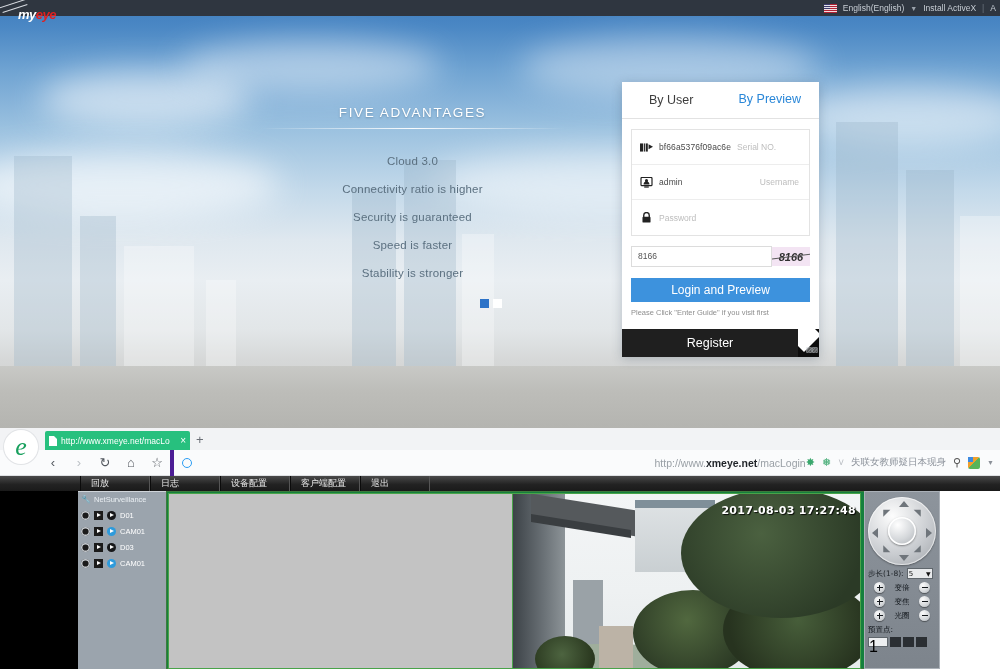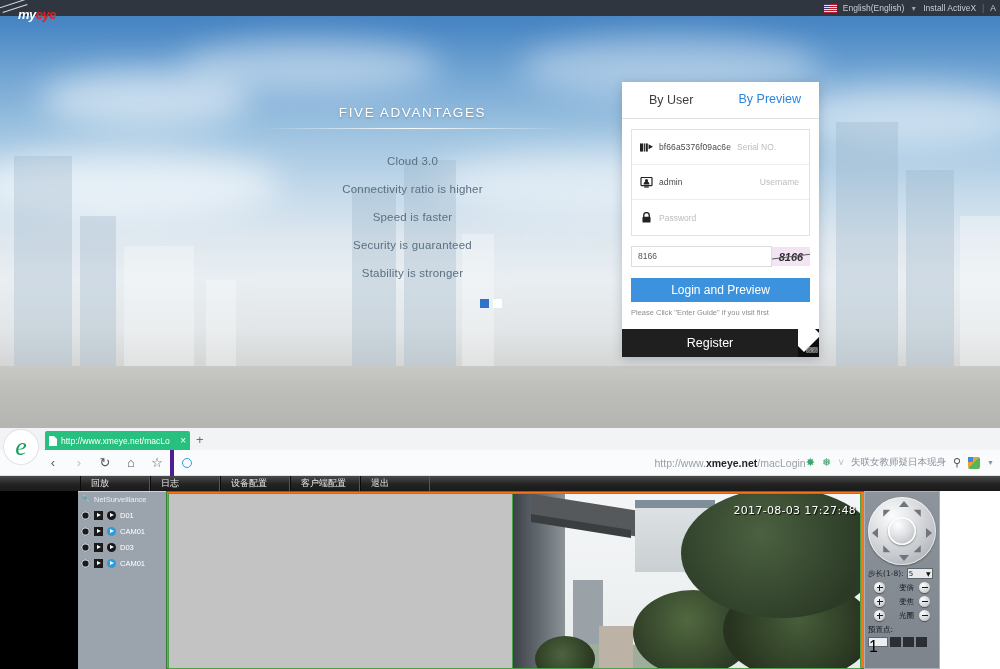--- a/index.html
+++ b/index.html
@@ -277,21 +277,21 @@
   .ic.play.on{ background:#2e9bdc; }
   .ic.play::after{
     content:""; position:absolute; left:3px; top:2px;
     border-left:4px solid #ffffff; border-top:2.5px solid transparent; border-bottom:2.5px solid transparent;
   }
   #leftrail{
     position:absolute; left:0; top:15px; width:78px; height:178px; background:#000;
   }
   #grid{
     position:absolute; left:166px; top:15px; width:780px; height:178px;
-    background:#f97316; border:1px solid #3c7a3c;
+    background:#15803d; border:1px solid #3c7a3c;font-weight:bold;
   }
   #cell-empty{
     position:absolute; left:1px; top:1px; width:348px; height:176px;
     background:#c3c3c3; border:1px solid #49a349;
   }
   #cell-video{
     position:absolute; left:345px; top:1px; width:349px; height:176px;
     overflow:hidden; border:1px solid #49a349; background:#8c9aa0;
   }
   
@@ -369,21 +369,21 @@
     font-family:"DejaVu Sans",sans-serif;
   }
   .pm{
     width:11px; height:11px; border-radius:50%; flex:none;
     background:radial-gradient(circle at 35% 30%,#fbfbfb,#d3d6d9 60%,#a9adb1);
     box-shadow:0 1px 1px rgba(0,0,0,.4);
     position:relative; cursor:pointer;
   }
   .pm::before{ content:""; position:absolute; left:2.5px; top:4.8px; width:6px; height:1.6px; background:#14181c; }
   .pm.plus::after{ content:""; position:absolute; left:4.7px; top:2.5px; width:1.6px; height:6px; background:#14181c; }
-  .ptzlbl{ width:24px; text-align:right; }
+  .ptzlbl{ width:24px; text-align:center; }
   #presetlbl{
     margin-top:4px; font-size:7.5px; color:#11161b; font-family:"DejaVu Sans",sans-serif;
   }
   #presetrow{ display:flex; gap:2px; margin-top:2px; }
   #presetrow .pin{ width:20px; height:10px; background:#eceef0; border:1px solid #5f666c; }
   #presetrow .pb{ width:11px; height:10px; background:#2b2f33; }
   #rightblank{
     position:absolute; left:940px; top:15px; width:60px; height:178px; background:#ffffff;
   }
 </style>
@@ -428,22 +428,22 @@
       <span class="sep">|</span>
       <span>A</span>
     </div>
   </div>
 
   <div id="adv">
     <div id="adv-title">FIVE ADVANTAGES</div>
     <div id="adv-rule"></div>
     <div class="adv-line">Cloud 3.0</div>
     <div class="adv-line">Connectivity ratio is higher</div>
+    <div class="adv-line">Security is guaranteed</div>
     <div class="adv-line">Speed is faster</div>
-    <div class="adv-line">Security is guaranteed</div>
     <div class="adv-line">Stability is stronger</div>
   </div>
 
   <div id="dots">
     <i class="on"></i>
     <i class="off"></i>
   </div>
 
   <div id="login">
     <div id="tabs">

